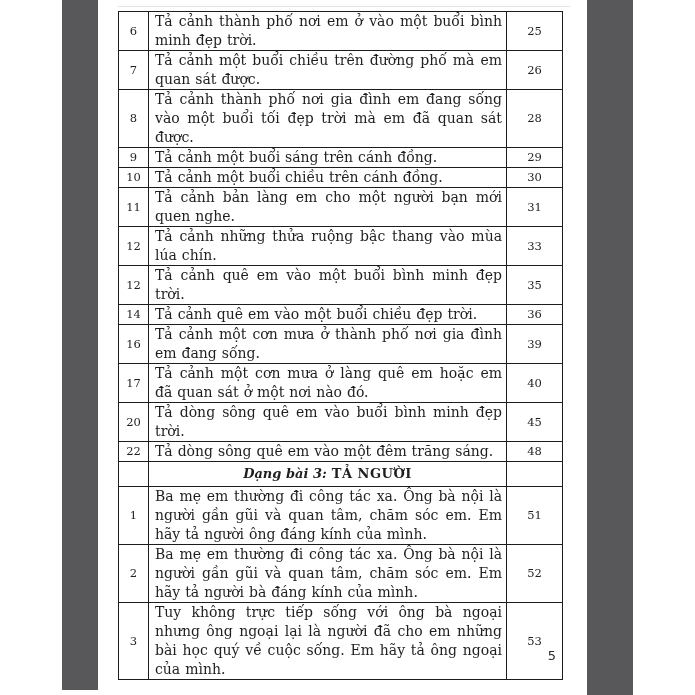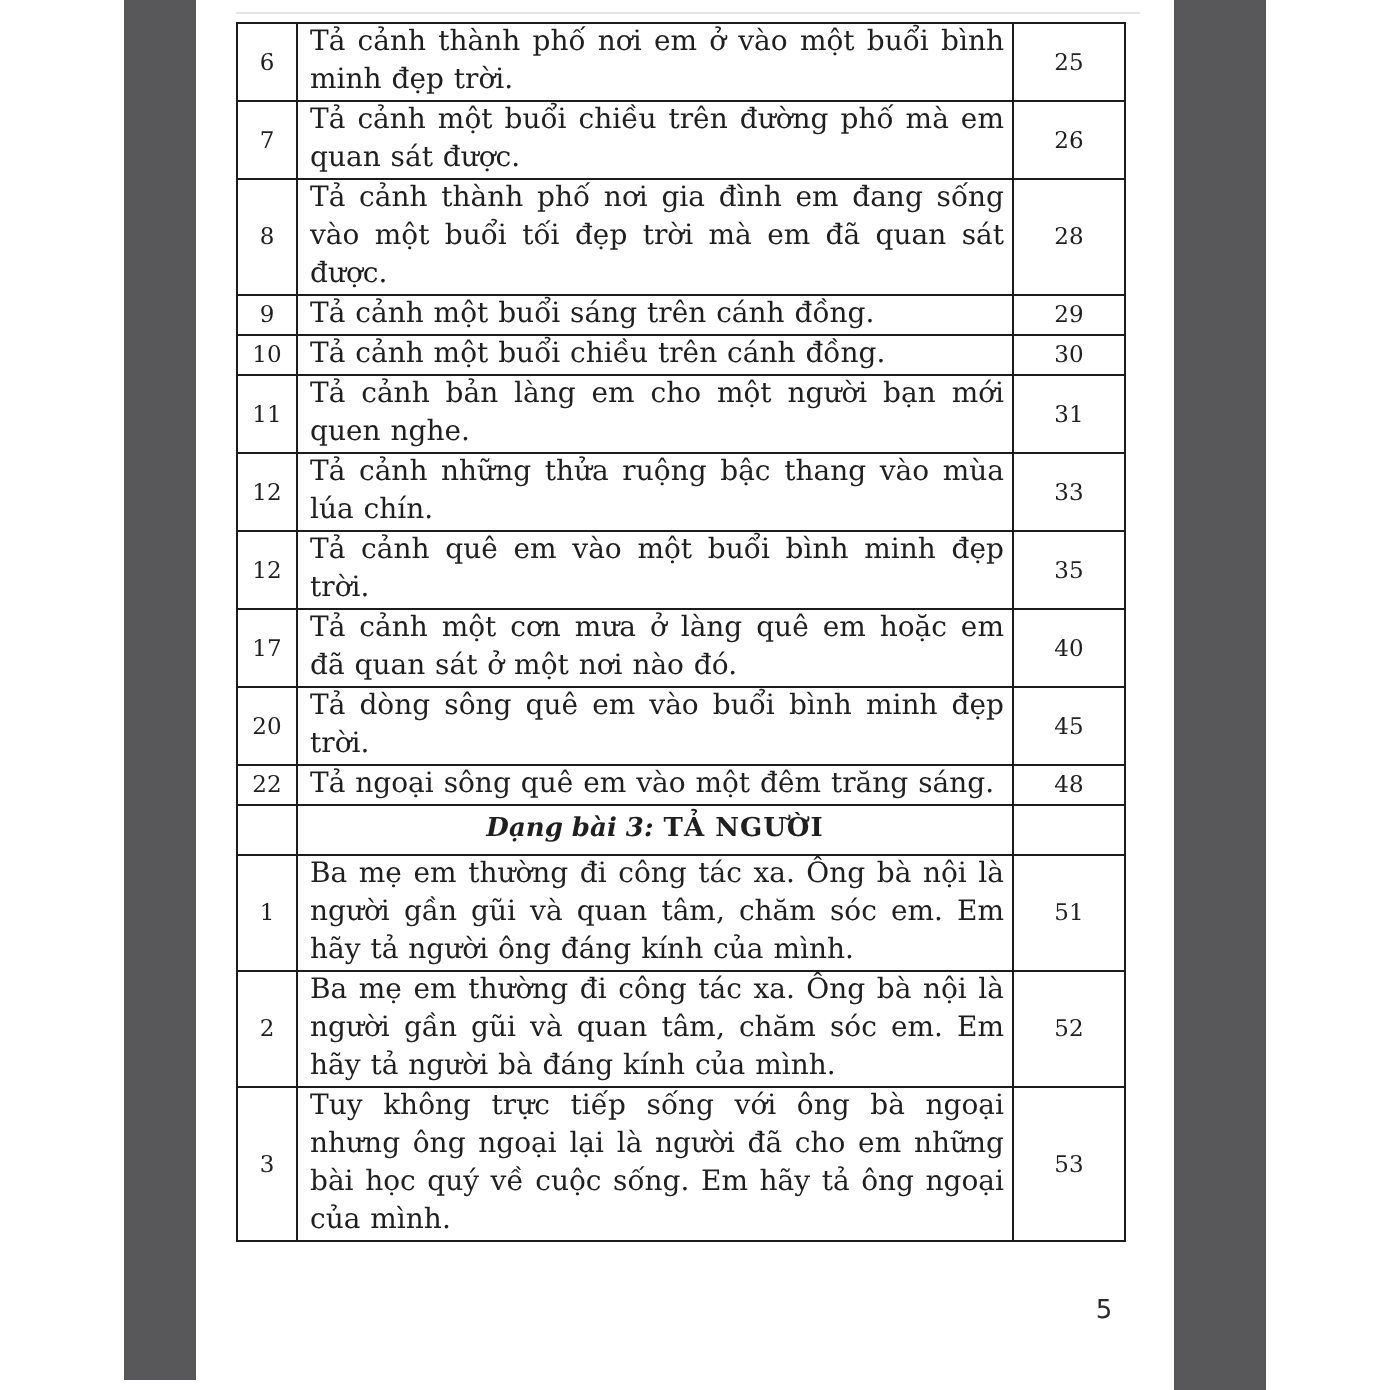--- a/index.html
+++ b/index.html
@@ -125,32 +125,42 @@
           <td class="num">12</td>
           <td class="desc">Tả cảnh những thửa ruộng bậc thang vào mùa lúa chín.</td>
           <td class="pg">33</td>
         </tr>
         <tr>
           <td class="num">12</td>
           <td class="desc">Tả cảnh quê em vào một buổi bình minh đẹp trời.</td>
           <td class="pg">35</td>
         </tr>
         <tr>
+          <td class="num">14</td>
+          <td class="desc">Tả cảnh quê em vào một buổi chiều đẹp trời.</td>
+          <td class="pg">36</td>
+        </tr>
+        <tr>
+          <td class="num">16</td>
+          <td class="desc">Tả cảnh một cơn mưa ở thành phố nơi gia đình em đang sống.</td>
+          <td class="pg">39</td>
+        </tr>
+        <tr>
           <td class="num">17</td>
           <td class="desc">Tả cảnh một cơn mưa ở làng quê em hoặc em đã quan sát ở một nơi nào đó.</td>
           <td class="pg">40</td>
         </tr>
         <tr>
           <td class="num">20</td>
           <td class="desc">Tả dòng sông quê em vào buổi bình minh đẹp trời.</td>
           <td class="pg">45</td>
         </tr>
         <tr>
           <td class="num">22</td>
-          <td class="desc">Tả ngoại sông quê em vào một đêm trăng sáng.</td>
+          <td class="desc">Tả dòng sông quê em vào một đêm trăng sáng.</td>
           <td class="pg">48</td>
         </tr>
         <tr class="section">
           <td class="num"></td>
           <td class="sec"><span class="sec-italic">Dạng bài 3:</span><span class="sec-caps"> TẢ NGƯỜI</span></td>
           <td class="pg"></td>
         </tr>
         <tr>
           <td class="num">1</td>
           <td class="desc">Ba mẹ em thường đi công tác xa. Ông bà nội là người gần gũi và quan tâm, chăm sóc em. Em hãy tả người ông đáng kính của mình.</td>

